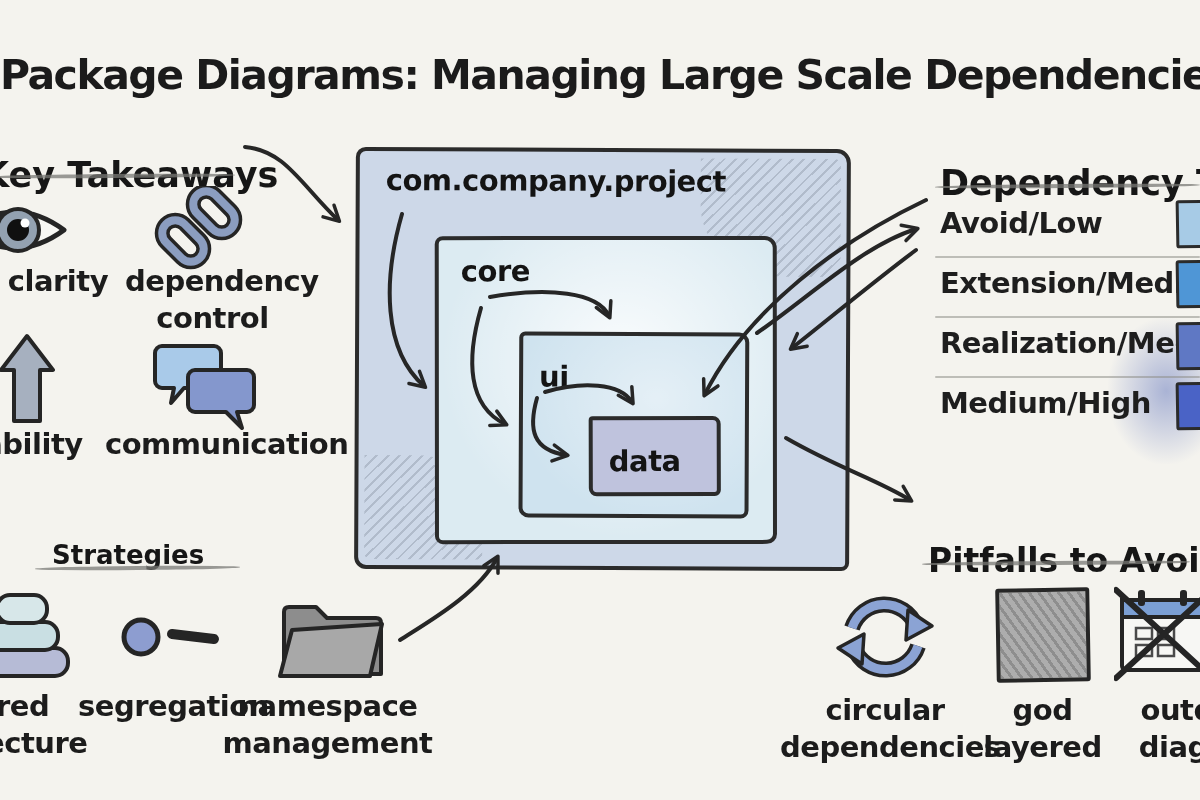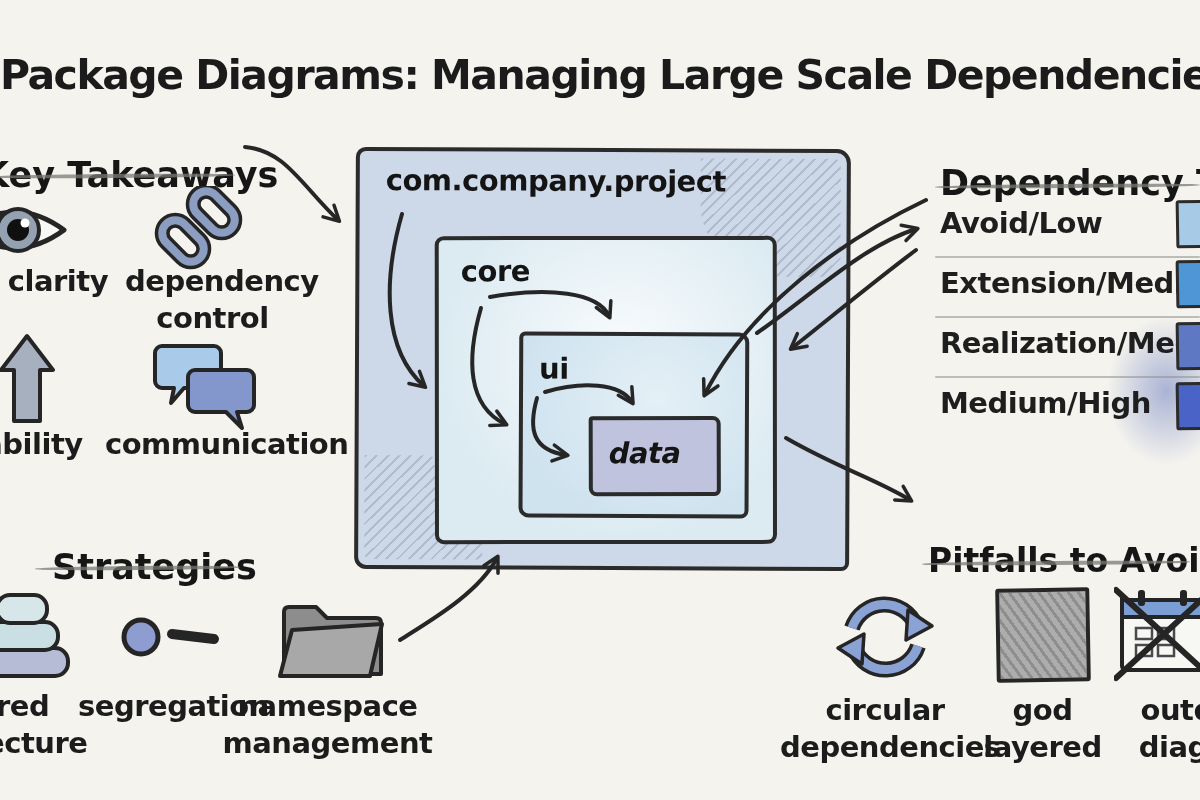--- a/index.html
+++ b/index.html
@@ -39,21 +39,21 @@
     position:absolute;left:76px;top:84px;width:334px;height:300px;
     border:4px solid #2b2b2b;border-radius:8px 12px 10px 8px;transform:rotate(-.3deg);
     background-image:radial-gradient(ellipse at 55% 40%,rgba(255,255,255,.85),rgba(255,255,255,0) 70%);
   }
   .pkg-core .pkg-label{position:absolute;left:22px;top:14px;}
   .pkg-ui{
     position:absolute;left:80px;top:92px;width:222px;height:178px;
     border:4px solid #2b2b2b;border-radius:6px 10px 8px 10px;transform:rotate(.3deg);
     background-image:radial-gradient(ellipse at 60% 35%,rgba(255,255,255,.45),rgba(255,255,255,0) 75%);
   }
-  .pkg-ui .pkg-label{position:absolute;left:16px;top:16px;}
+  .pkg-ui .pkg-label{position:absolute;left:16px;top:24px;}
   .pkg-data{
     position:absolute;left:66px;top:80px;width:124px;height:72px;
     border:4px solid #2b2b2b;border-radius:4px 8px 6px 8px;transform:rotate(-.4deg);
     display:flex;align-items:center;justify-content:center;
   }
   .hatch{
     position:absolute;opacity:.55;
     background:repeating-linear-gradient(135deg,rgba(70,80,95,.38) 0 2px,transparent 2px 8px);
   }
   .hatch-tr{right:6px;top:6px;width:140px;height:118px;border-radius:0 6px 0 60%;}
@@ -115,25 +115,25 @@
     <path d="M45,30 h52 a7,7 0 0 1 7,7 v28 a7,7 0 0 1 -7,7 h-10 l5,16 l-16,-16 h-31 a7,7 0 0 1 -7,-7 v-28 a7,7 0 0 1 7,-7 z" fill="#8497cd" stroke="#252525" stroke-width="4" stroke-linejoin="round"></path>
   </svg>
   <div class="lbl nowrap" style="left:105px;top:426px;width:200px;">communication</div>
 </section>
 
 <section>
   <div class="pkg pkg-outer" style="background-color: rgb(205, 216, 232);">
     <div class="hatch hatch-tr"></div>
     <div class="hatch hatch-bl"></div>
     <span class="pkg-label">com.company.project</span>
-    <div class="pkg-core" style="background-color: rgb(220, 235, 242); border-radius: 9px;">
+    <div class="pkg-core" style="background-color: rgb(220, 235, 242);">
       <span class="pkg-label">core</span>
       <div class="pkg-ui" style="background-color: rgb(207, 227, 239);">
         <span class="pkg-label">ui</span>
-        <div class="pkg-data" style="background-color: rgb(191, 195, 221); font-style: italic;">
+        <div class="pkg-data" style="background-color: rgb(191, 195, 221);">
           <span class="pkg-label">data</span>
         </div>
       </div>
     </div>
   </div>
 </section>
 
 <section>
   <h2 class="h2" style="left:940px;top:134px;">Dependency Types</h2>
   <div class="underline" style="left:935px;top:184px;width:265px;"></div>
@@ -150,21 +150,21 @@
 
   <div class="dep-row-label" style="left:940px;top:326px;">Realization/Medium</div>
   <div class="swatch" style="top: 322px; background-color: rgb(95, 120, 196);"></div>
   <div class="sep" style="top:376px;"></div>
 
   <div class="dep-row-label" style="left:940px;top:386px;">Medium/High</div>
   <div class="swatch" style="top: 382px; background-color: rgb(74, 99, 198);"></div>
 </section>
 
 <section>
-  <h2 class="h2" style="left:52px;top:518px;font-size:35px;">Strategies</h2>
+  <h2 class="h2" style="left:52px;top:518px;font-size:26px;">Strategies</h2>
   <div class="underline" style="left:35px;top:566px;width:205px;"></div>
 
   <svg class="icon" style="left:-26px;top:586px;" width="98" height="98" viewBox="0 0 98 98">
     <rect x="2" y="62" width="92" height="28" rx="13" fill="#b6bbd6" stroke="#252525" stroke-width="4"></rect>
     <rect x="12" y="36" width="72" height="28" rx="13" fill="#c9dfe3" stroke="#252525" stroke-width="4"></rect>
     <rect x="23" y="9" width="50" height="28" rx="13" fill="#d7e7e9" stroke="#252525" stroke-width="4"></rect>
   </svg>
   <div class="lbl" style="left:-120px;top:688px;width:220px;">layered architecture</div>
 
   <svg class="icon" style="left:118px;top:614px;" width="102" height="48" viewBox="0 0 102 48">

